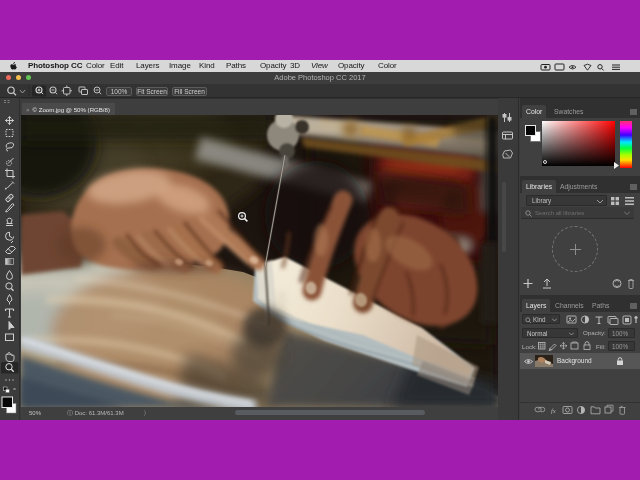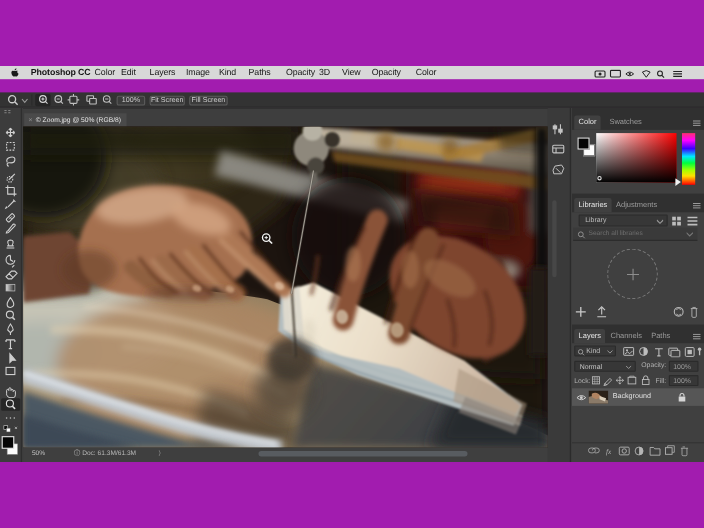--- a/index.html
+++ b/index.html
@@ -54,36 +54,42 @@
     </svg>
     <span class="it" style="left:28px;font-weight:bold;">Photoshop CC</span>
     <span class="it" style="left:86px;">Color</span>
     <span class="it" style="left:110px;">Edit</span>
     <span class="it" style="left:136px;">Layers</span>
     <span class="it" style="left:169px;">Image</span>
     <span class="it" style="left:199px;">Kind</span>
     <span class="it" style="left:226px;">Paths</span>
     <span class="it" style="left:260px;">Opacity</span>
     <span class="it" style="left:290px;text-align:center;">3D</span>
-    <span class="it" style="left:311px;">View</span>
+    <span class="it" style="left:311px;font-style:italic;">View</span>
     <span class="it" style="left:338px;">Opacity</span>
     <span class="it" style="left:378px;">Color</span>
     <svg class="it" style="left:540px;top:2.5px" width="92" height="8" viewBox="0 0 92 8">
       <rect x="1" y="1.5" width="9" height="5.5" rx="1" fill="none" stroke="#222" stroke-width="1"></rect>
       <circle cx="5.5" cy="4.2" r="1.4" fill="#222"></circle>
       <rect x="15" y="1" width="9" height="6" rx="0.8" fill="none" stroke="#222" stroke-width="1"></rect>
       <path d="M29 4.2 q3.5 -3.4 7 0 q-3.5 3.4 -7 0 Z" fill="none" stroke="#222" stroke-width="0.9"></path>
       <circle cx="32.5" cy="4.2" r="1" fill="#222"></circle>
       <path d="M44 2.5 l3.5-1.3 3.5 1.3-3.5 4.7z" fill="none" stroke="#222" stroke-width="0.9"></path>
       <circle cx="60" cy="3.8" r="2.2" fill="none" stroke="#222" stroke-width="1"></circle>
       <path d="M61.7 5.5 l2 2" stroke="#222" stroke-width="1"></path>
       <path d="M72 2 h8 M72 4.2 h8 M72 6.4 h8" stroke="#222" stroke-width="1"></path>
     </svg>
   </div>
 
+  <div id="titlebar">
+    <div class="dot" style="left:6px;background:#ed6a5e"></div>
+    <div class="dot" style="left:16px;background:#f5bf4f"></div>
+    <div class="dot" style="left:26px;background:#61c454"></div>
+    <div class="t">Adobe Photoshop CC 2017</div>
+  </div>
 
   <div id="optbar">
     <svg style="position:absolute;left:0;top:0" width="105" height="14" viewBox="0 0 105 14">
       <circle cx="11" cy="6.2" r="3.2" fill="none" stroke="#cccccc" stroke-width="1.2"></circle>
       <path d="M13.4 8.6 l2.6 2.6" stroke="#cccccc" stroke-width="1.3"></path>
       <path d="M20 6 l2.5 3 2.5 -3" fill="none" stroke="#999" stroke-width="1"></path>
       <path d="M29 2 v10" stroke="#2a2a2a" stroke-width="1"></path>
       <rect x="32" y="1.5" width="14" height="11" rx="1.5" fill="#252525"></rect>
       <circle cx="39" cy="6" r="3" fill="none" stroke="#d8d8d8" stroke-width="1.1"></circle>
       <path d="M37.6 6 h2.8 M39 4.6 v2.8 M41.2 8.2 l2 2" stroke="#d8d8d8" stroke-width="1"></path>

